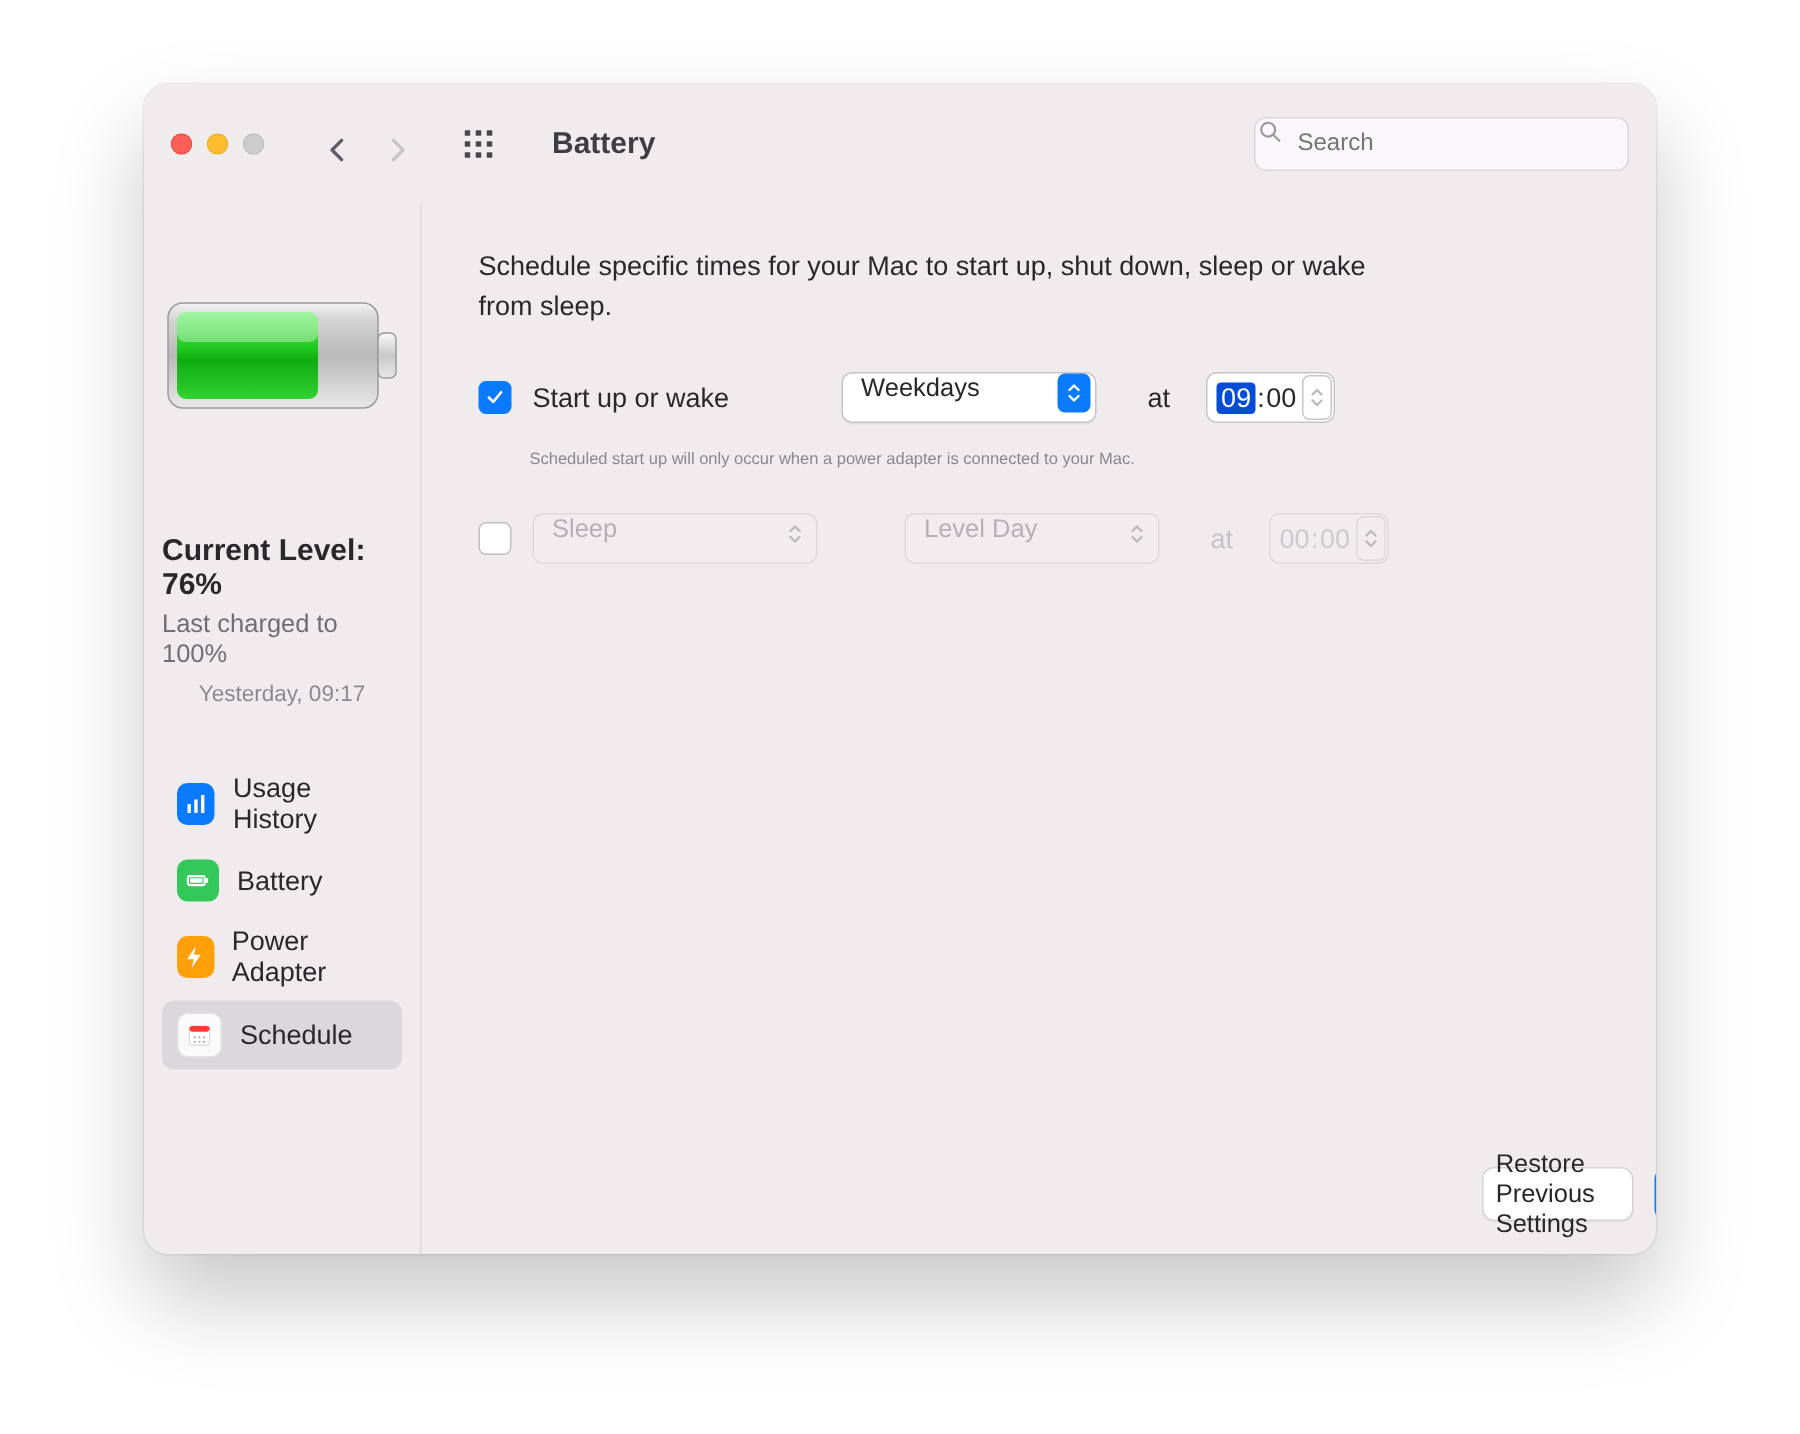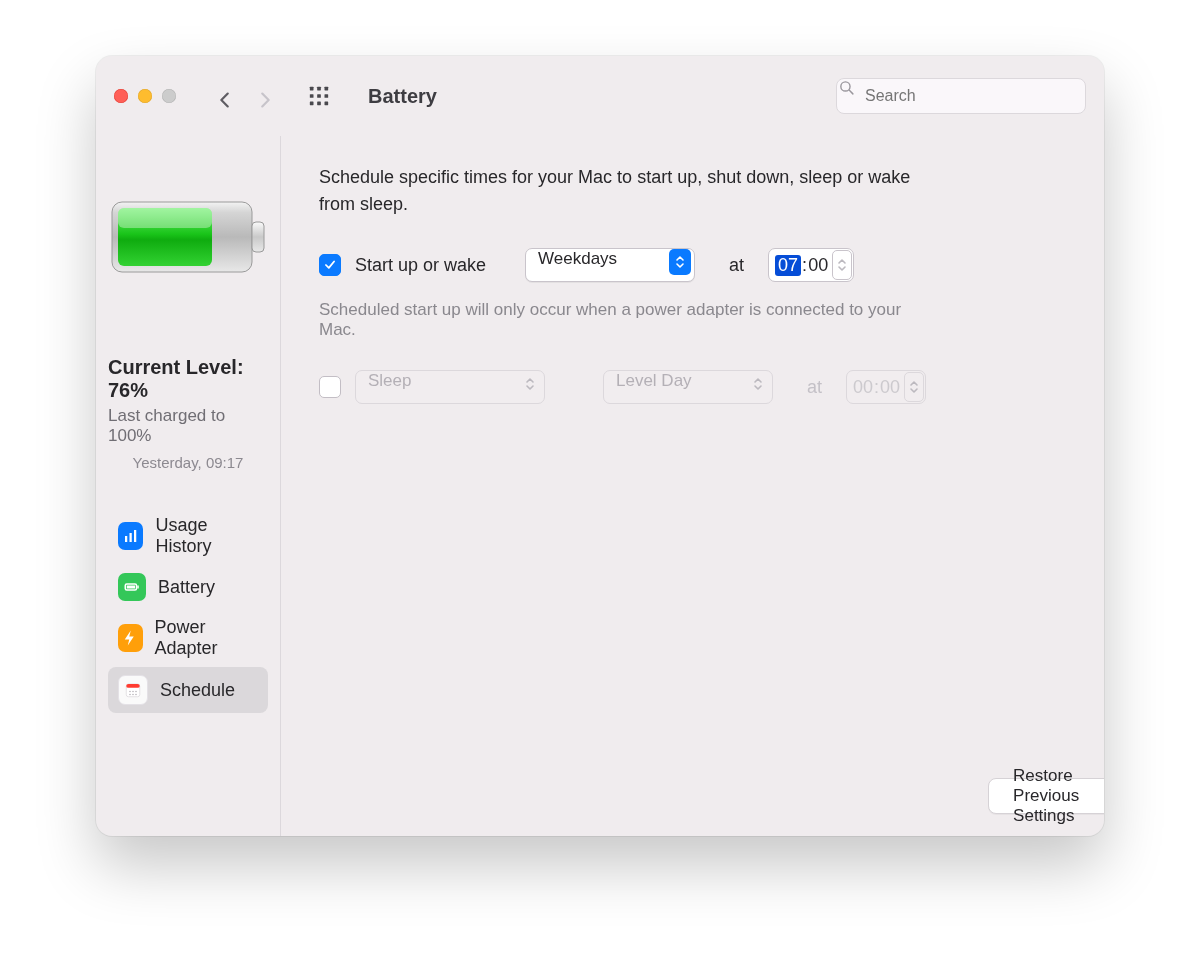--- a/index.html
+++ b/index.html
@@ -69,21 +69,21 @@
   
   .main{flex:1;display:flex;flex-direction:row;}
   .content{padding:28px 38px 8px 38px;color:var(--text);}
   .intro{font-size:18px;line-height:1.5;}
   .rowgroup{margin-top:30px;}
   .row{display:flex;align-items:center;gap:14px;}
   .check{
     width:20px;height:20px;border-radius:5px;border:1px solid #c3bec5;background:#fff;display:flex;align-items:center;justify-content:center;
   }
   .check.checked{background:var(--accent);border-color:var(--accent);}
-  .row .label{font-size:18px;margin-right:25px;}
+  .row .label{font-size:18px;margin-right:61px;}
   .sel{
     display:inline-flex;justify-content:space-between;
     background:var(--btn-bg);border:1px solid #c9c4cb;border-radius:7px;
     height:32px;padding:0 0 0 12px;font-size:17px;color:var(--text);
     box-shadow:0 1px 0 rgba(0,0,0,0.05);
   }
   .sel .cap{
     width:22px;height:26px;margin-left:10px;margin-right:3px;border-radius:5px;display:flex;align-items:center;justify-content:center;
   }
   .sel.blue .cap{background:var(--accent);}
@@ -92,27 +92,27 @@
   .at{font-size:18px;color:var(--text);}
   .at.dim{color:#c4c1c7;}
   .time{
     display:inline-flex;align-items:center;background:#fff;border:1px solid #c9c4cb;border-radius:7px;height:32px;padding:0 1px 0 6px;font-size:18px;
   }
   .time .hh{background:#054dd7;color:#fff;border-radius:3px;padding:0 3px;}
   .time .colon{padding:0 1px;}
   .time .stepper{width:18px;height:28px;margin-left:4px;background:#fff;border:1px solid #c9c4cb;border-radius:5px;display:flex;flex-direction:column;align-items:center;justify-content:center;}
   .time.disabled{color:#cccace;background:#f1edef;border-color:#dcd8dc;}
   .time.disabled .stepper{border-color:#dcd8dc;background:#f1edef;}
-  .footnote{font-size:17px;color:#8a888e;margin-top:18px;}
+  .footnote{font-size:11px;color:#8a888e;margin-top:18px;margin-left:34px;}
   .footer{
     margin-top:auto;padding:14px 24px 22px 24px;display:flex;gap:14px;justify-content:flex-end;align-items:center;
   }
   .btn{
     height:34px;border-radius:8px;border:1px solid var(--btn-border);background:var(--btn-bg);
-    padding:0 24px;font-size:17px;color:var(--text);display:inline-flex;align-items:center;justify-content:center;
+    padding:0 8px;font-size:17px;color:var(--text);display:inline-flex;align-items:center;justify-content:center;
     box-shadow:0 1px 0 rgba(0,0,0,0.04);
   }
   .btn.primary{background:var(--accent);border-color:var(--accent);color:#fff;font-weight:700;}
   .helpbtn{width:28px;height:28px;border-radius:50%;border:1px solid var(--btn-border);display:flex;align-items:center;justify-content:center;font-size:17px;color:#525156;background:#fefdfe;}
   .up-down{width:10px;}
   .up-down path{stroke:#fff;stroke-width:1.6;fill:none;stroke-linecap:round;stroke-linejoin:round;}
   .up-down.dim path{stroke:#bcb9bf;}
 </style>
 </head>
 <body>
@@ -265,21 +265,21 @@
                 <span>Weekdays</span>
                 <span class="cap">
                   <svg class="up-down" viewBox="0 0 10 16" width="10" height="16">
                       <path d="M2 6l3-3 3 3"></path>
                       <path d="M2 10l3 3 3-3"></path>
                     </svg>
                 </span>
               </span>
               <span class="at" style="margin:0 10px 0 20px;">at</span>
               <span class="time">
-                <span class="hh">07</span>
+                <span class="hh">09</span>
                 <span class="colon">:</span>
                 <span>00</span>
                 <span class="stepper">
                   <svg class="up-down dim" viewBox="0 0 10 16" width="10" height="16">
                       <path d="M2 6l3-3 3 3"></path>
                       <path d="M2 10l3 3 3-3"></path>
                     </svg>
                 </span>
               </span>
             </div>

